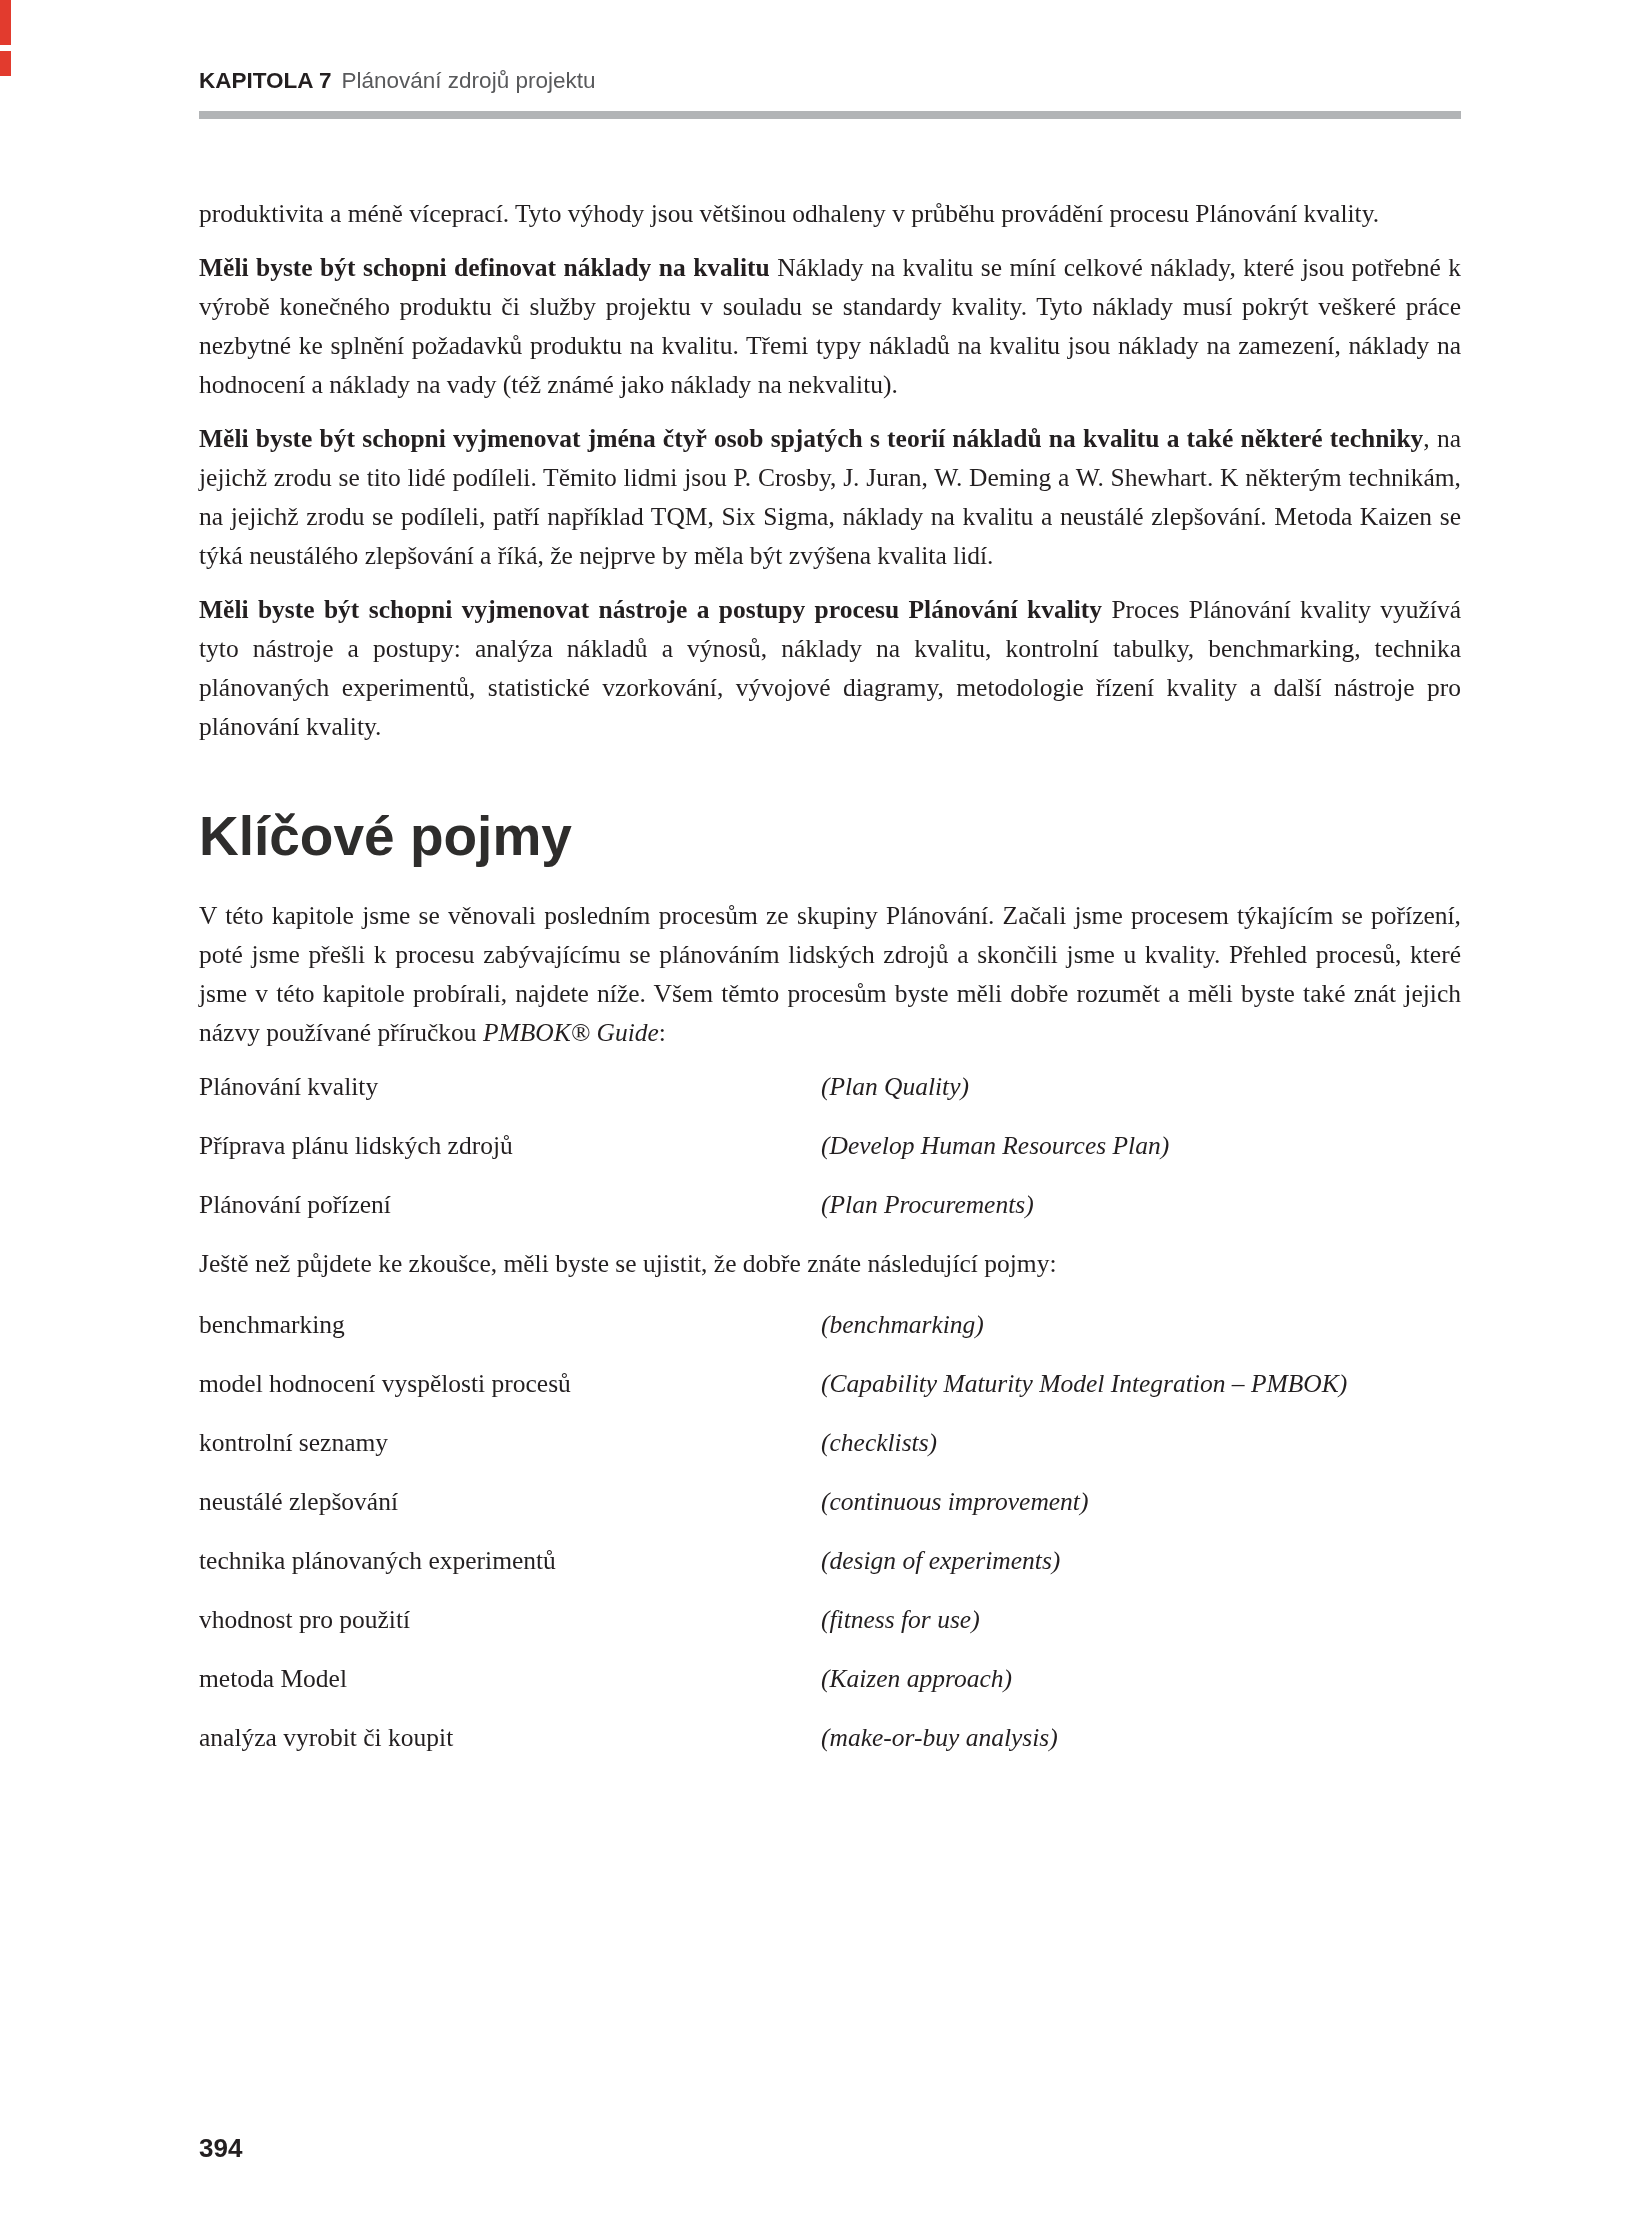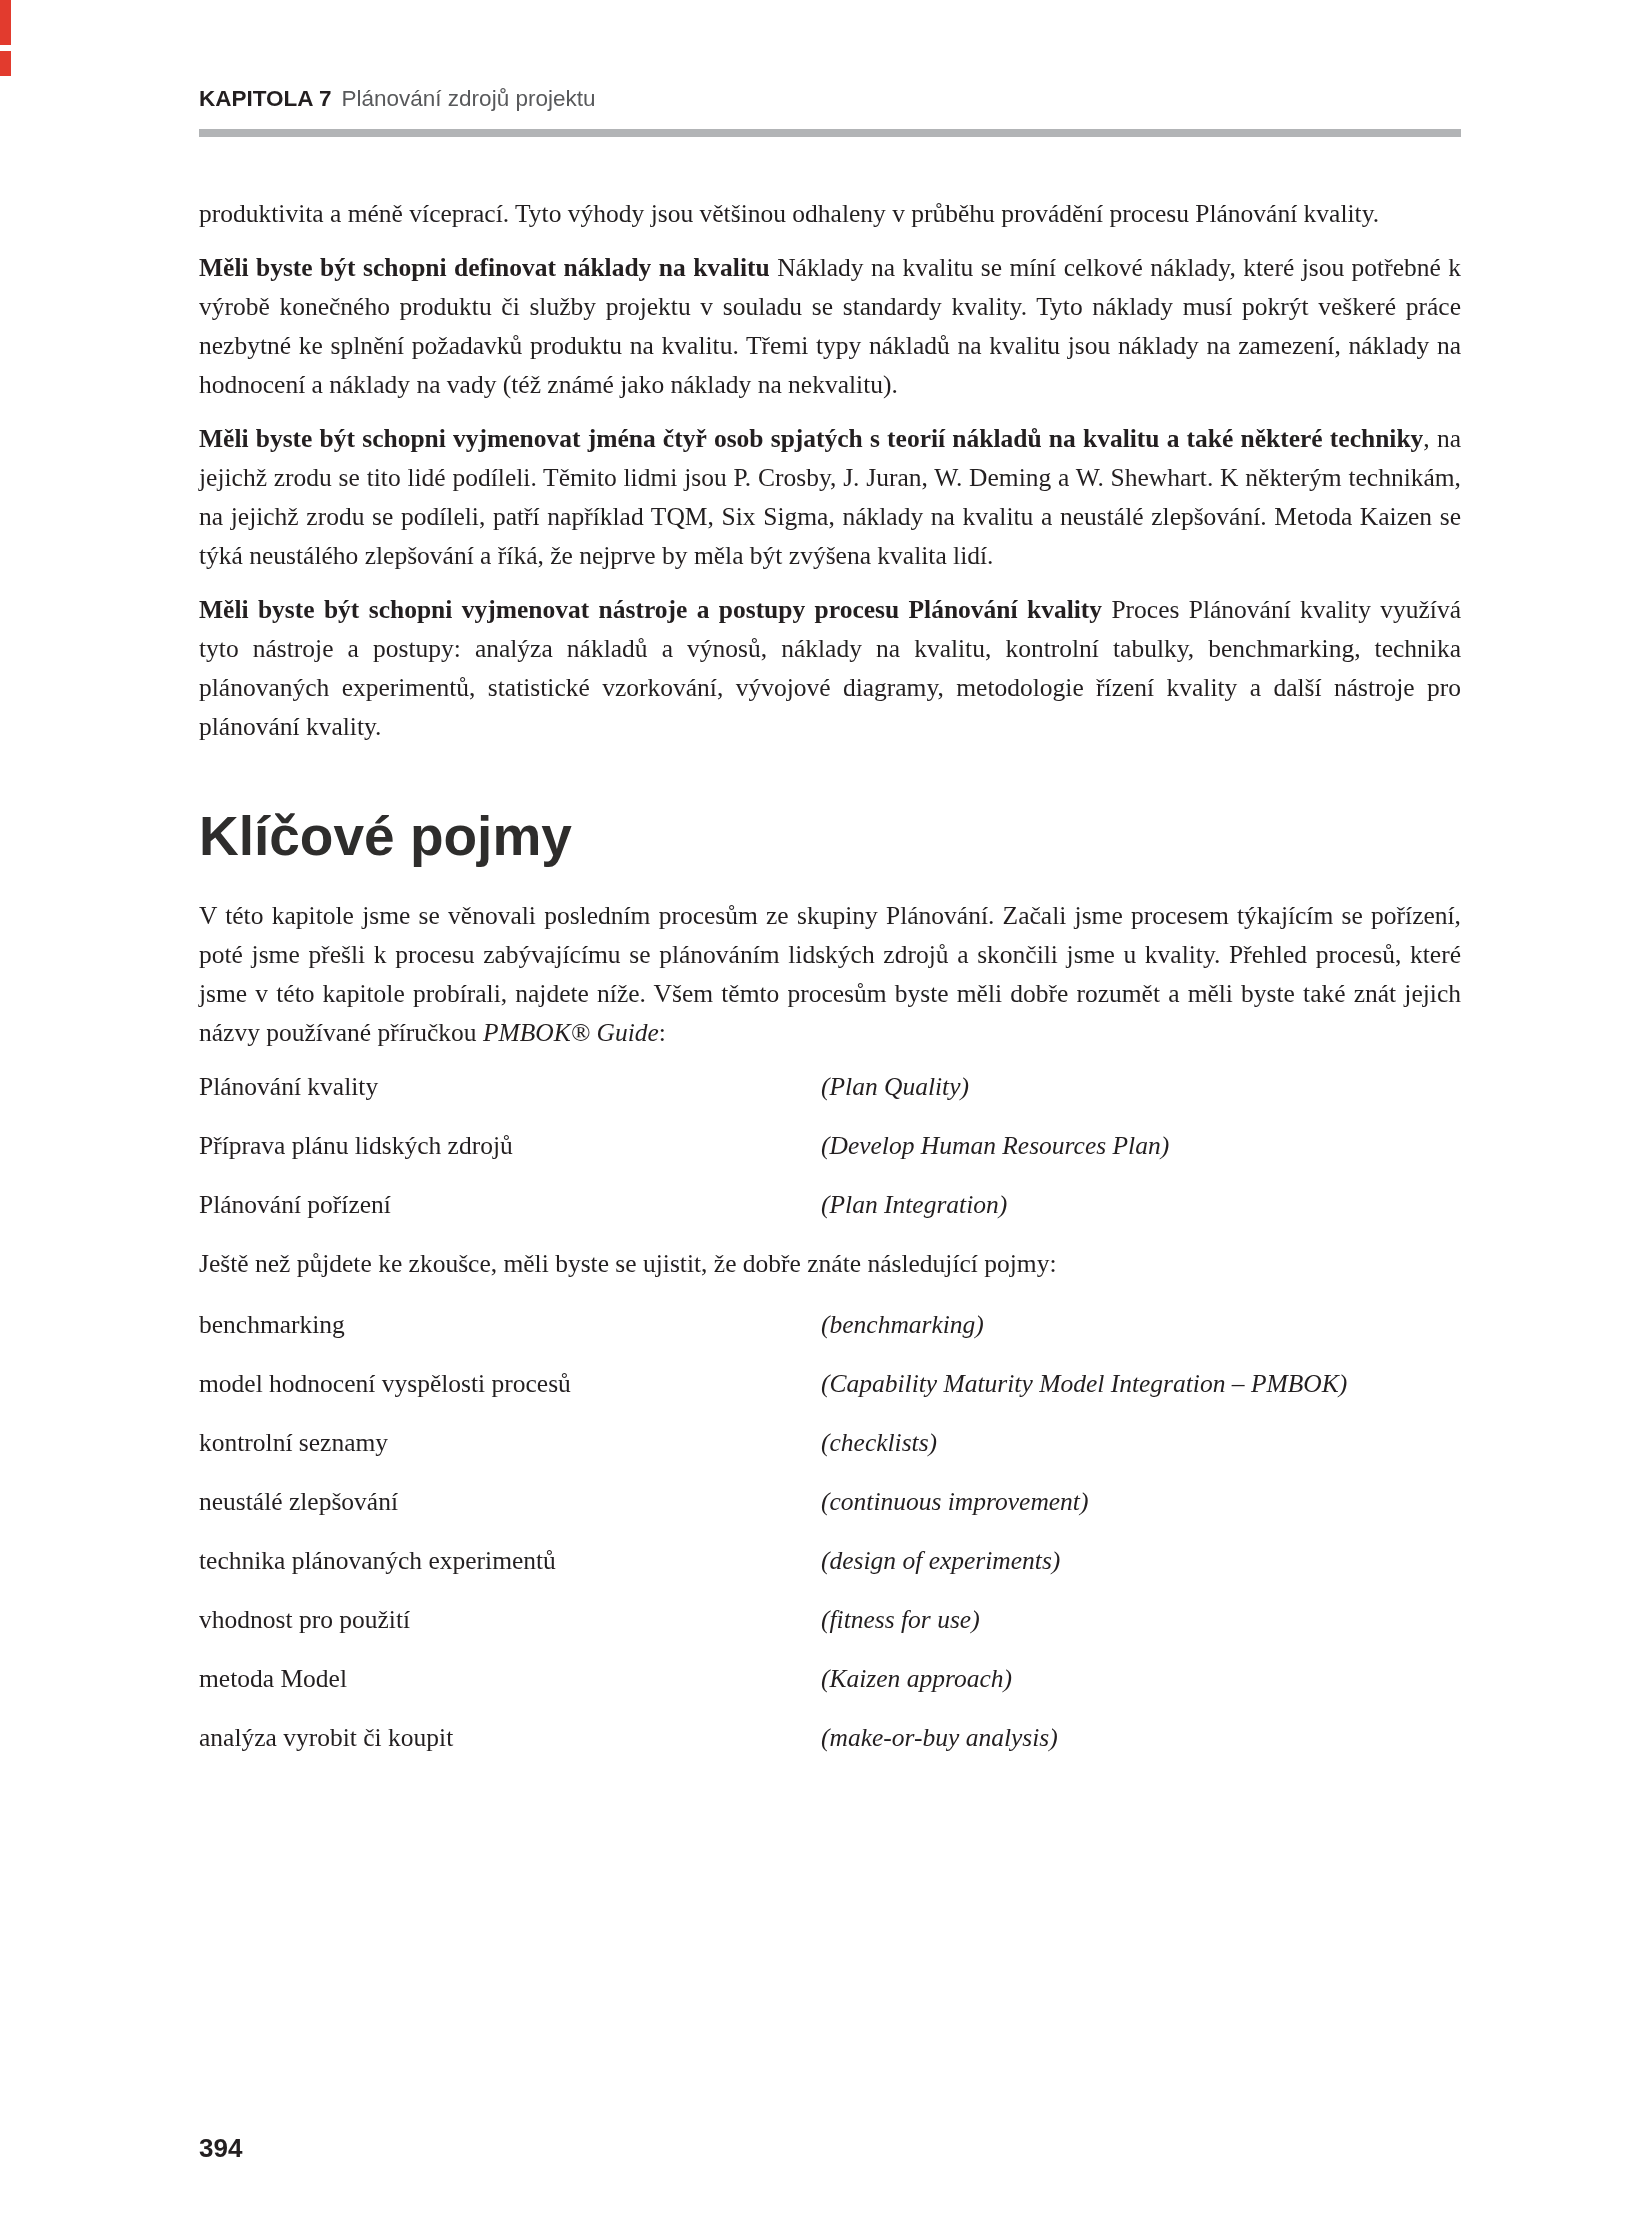--- a/index.html
+++ b/index.html
@@ -12,21 +12,21 @@
     background: #ffffff;
     overflow: hidden;
   }
 
   
   .edge-tab { position: absolute; left: 0; top: 0; width: 11px; }
   .tab-seg { width: 11px; background: #e23b2e; }
   .tab-seg.seg1 { height: 45px; margin-bottom: 5.8px; }
   .tab-seg.seg2 { height: 25px; }
 
-  .page-header { position: absolute; left: 199px; top: 85px; width: 1262px; }
+  .page-header { position: absolute; left: 199px; top: 67px; width: 1262px; }
   .running-head { font-family: "Liberation Sans", sans-serif; font-size: 22.5px; line-height: 27px; }
   .chap-label { font-weight: bold; color: #231f20; }
   .chap-title { color: #58595b; margin-left: 10px; }
   .header-rule { margin-top: 16.7px; height: 8.3px; background: #b2b4b6; }
 
   .content {
     position: absolute;
     left: 199px;
     top: 194px;
     width: 1262px;
@@ -107,21 +107,21 @@
       <div class="term-row">
         <span class="term">Plánování kvality</span>
         <span class="translation">(Plan Quality)</span>
       </div>
       <div class="term-row">
         <span class="term">Příprava plánu lidských zdrojů</span>
         <span class="translation">(Develop Human Resources Plan)</span>
       </div>
       <div class="term-row">
         <span class="term">Plánování pořízení</span>
-        <span class="translation">(Plan Integration)</span>
+        <span class="translation">(Plan Procurements)</span>
       </div>
     </div>
 
     <p class="body-para terms-intro">Ještě než půjdete ke zkoušce, měli byste se ujistit, že dobře znáte následující pojmy:</p>
 
     <div class="term-list">
       <div class="term-row">
         <span class="term">benchmarking</span>
         <span class="translation">(benchmarking)</span>
       </div>

